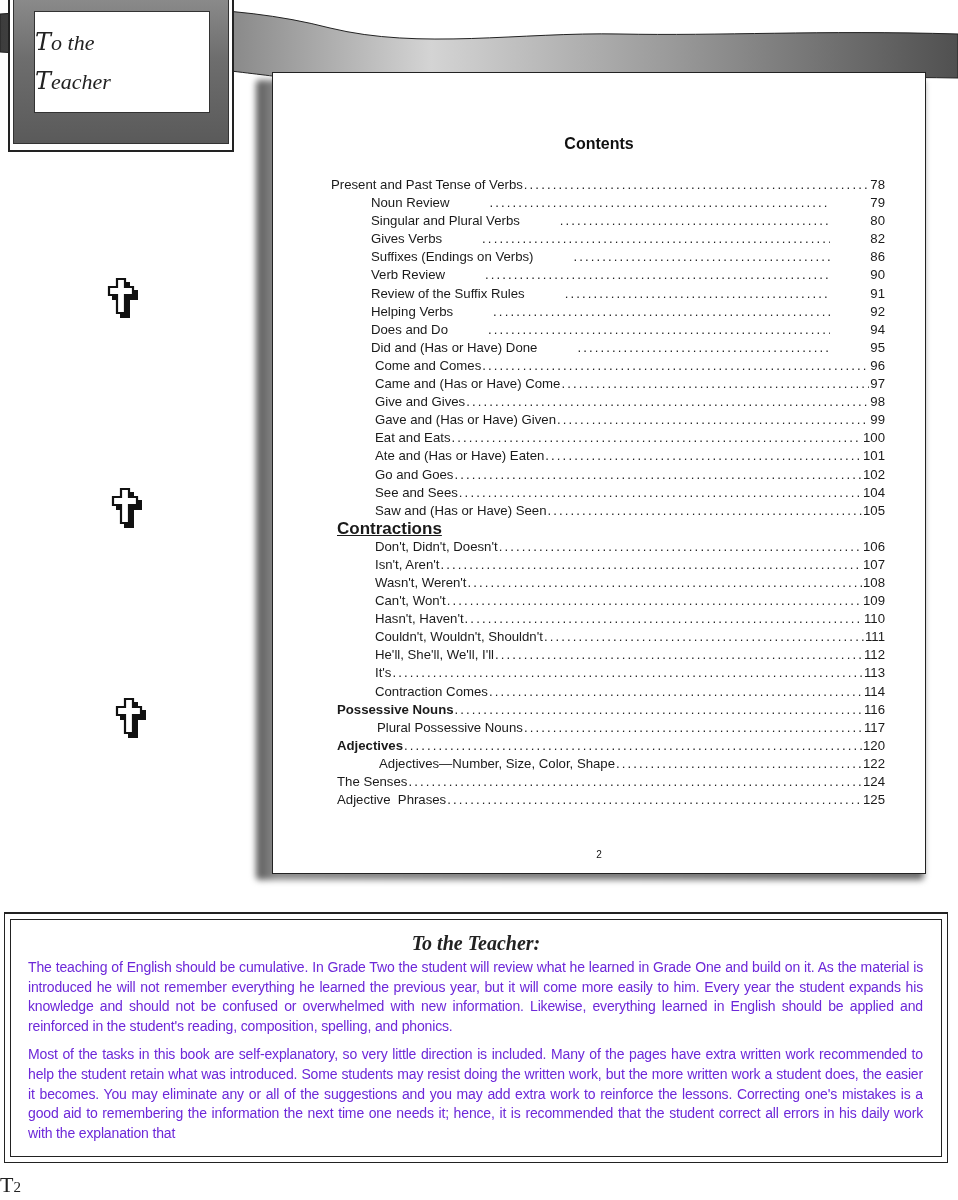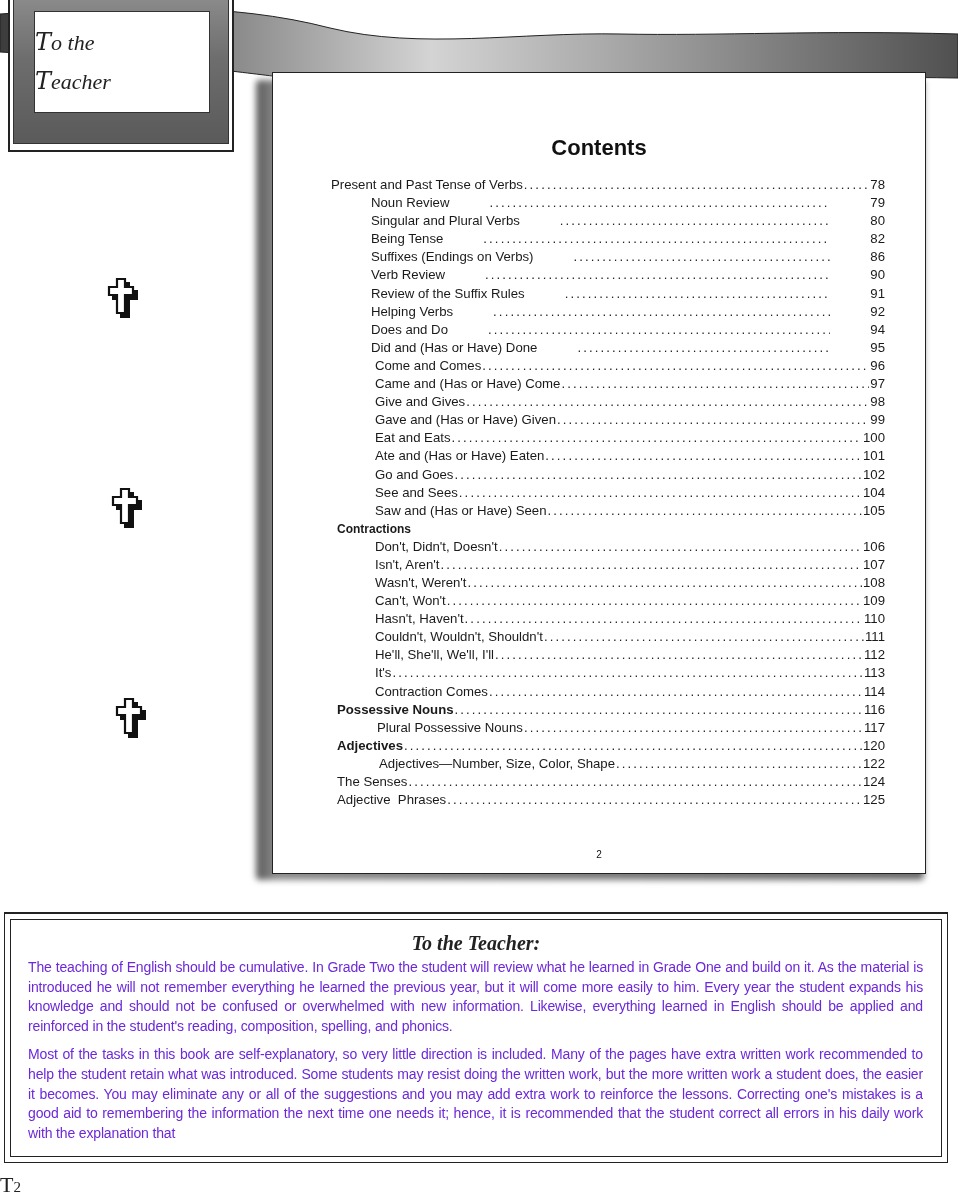--- a/index.html
+++ b/index.html
@@ -40,41 +40,41 @@
     position: absolute; left: 256px; top: 80px; width: 668px; height: 800px;
     background: linear-gradient(90deg, #5a5a5a 0%, #8a8a8a 3%, #7a7a7a 50%, #6a6a6a 100%);
     filter: blur(3px); border-radius: 4px;
   }
   .page {
     position: absolute; left: 272px; top: 72px; width: 652px; height: 800px;
     background: #fff; border: 1.5px solid #222;
   }
   .contents-title {
     position: absolute; left: 0; right: 0; top: 62px; text-align: center;
-    font-weight: bold; font-size: 22px; color: #111;
+    font-weight: bold; font-size: 16px; color: #111;
   }
   .toc {
     position: absolute; left: 58px; top: 103px; width: 554px;
     font-size: 13.2px; color: #1a1a1a;
   }
   .toc-row {
     display: flex; align-items: baseline; height: 18.1px; line-height: 18px; white-space: nowrap;
   }
   .toc-row .label { flex: 0 0 auto; text-align: center; }
   .toc-row .dots {
     flex: 1 1 auto; overflow: hidden; margin: 0 1px; letter-spacing: 2.1px; color: #222;
   }
   .toc-row .dots::before { content: "......................................................................................................................................................"; }
   .toc-row .pg { flex: 0 0 auto; }
   .toc-row.l1 { padding-left: 40px; gap: 39px; }
   .toc-row.l1b { padding-left: 44px; }
   .toc-row.l0 { padding-left: 0; }
   .toc-row.l0i { padding-left: 6px; }
   .toc-row.bold .label { font-weight: bold; }
-  .toc-heading { height: 18px; line-height: 18px; padding-left: 6px; font-weight: bold; font-size: 12px; }
+  .toc-heading { height: 18px; line-height: 18px; padding-left: 6px; font-weight: bold; font-size: 17px; text-decoration: underline; }
   .page-num {
     position: absolute; left: 0; right: 0; top: 776px; text-align: center; font-size: 10px;
   }
 
   
   .note-outer {
     position: absolute; left: 4px; top: 912px; width: 942px; height: 248px;
     border: 1.5px solid #222; border-top: 2px solid #222;
   }
   .note-inner {
@@ -149,21 +149,21 @@
         <span class="label">Noun Review</span>
         <span class="dots"></span>
         <span class="pg">79</span>
       </div>
     <div class="toc-row l1">
         <span class="label">Singular and Plural Verbs</span>
         <span class="dots"></span>
         <span class="pg">80</span>
       </div>
     <div class="toc-row l1">
-        <span class="label">Being Tense</span>
+        <span class="label">Gives Verbs</span>
         <span class="dots"></span>
         <span class="pg">82</span>
       </div>
     <div class="toc-row l1">
         <span class="label">Suffixes (Endings on Verbs)</span>
         <span class="dots"></span>
         <span class="pg">86</span>
       </div>
     <div class="toc-row l1">
         <span class="label">Verb Review</span>

